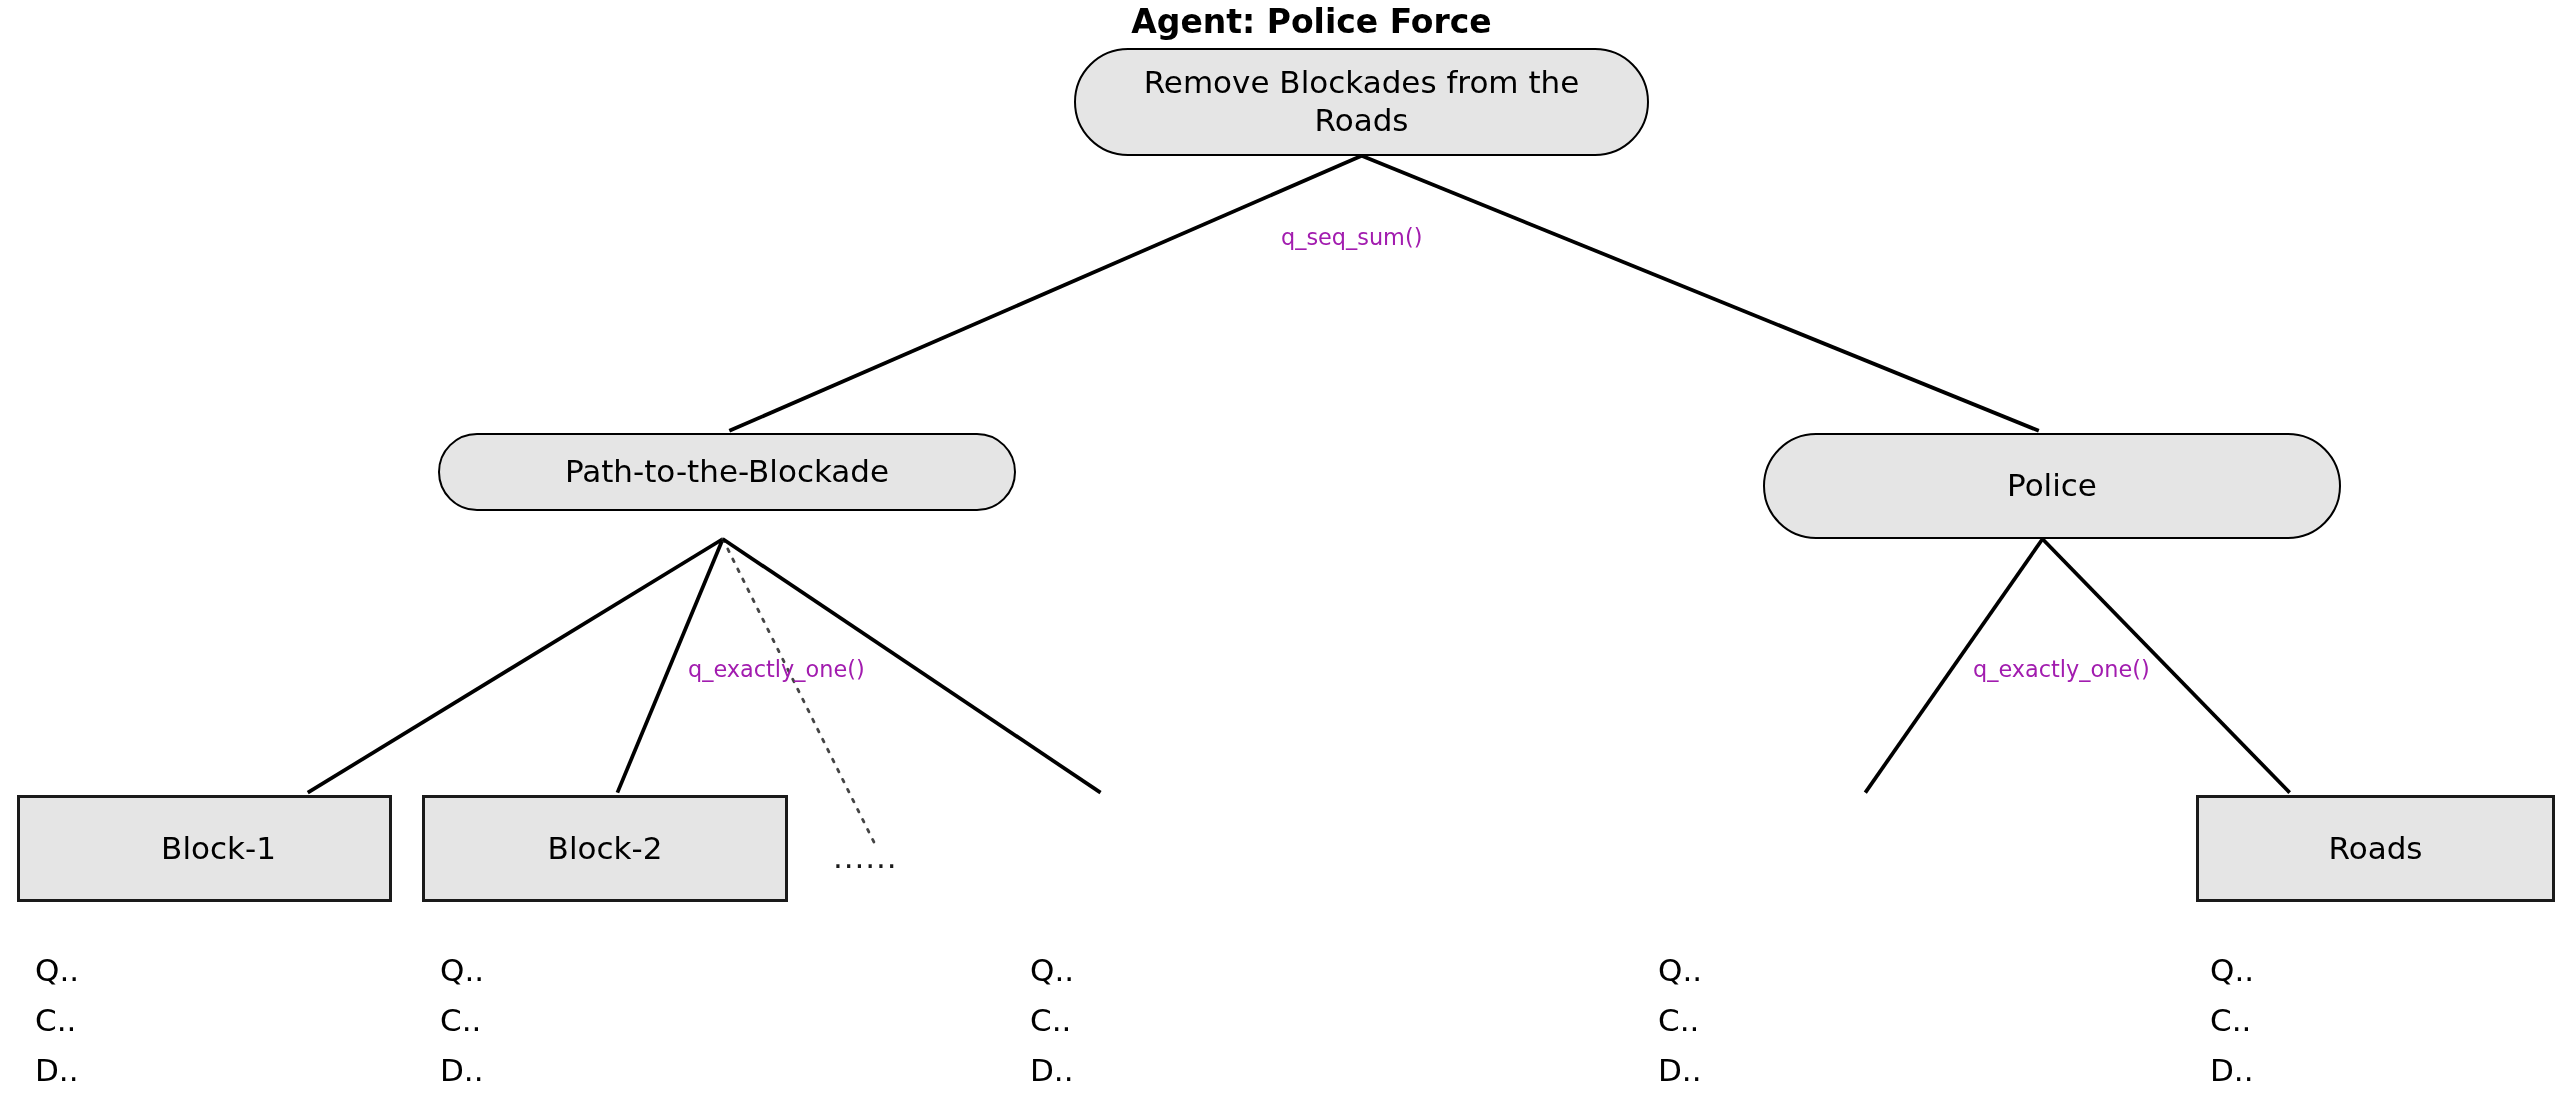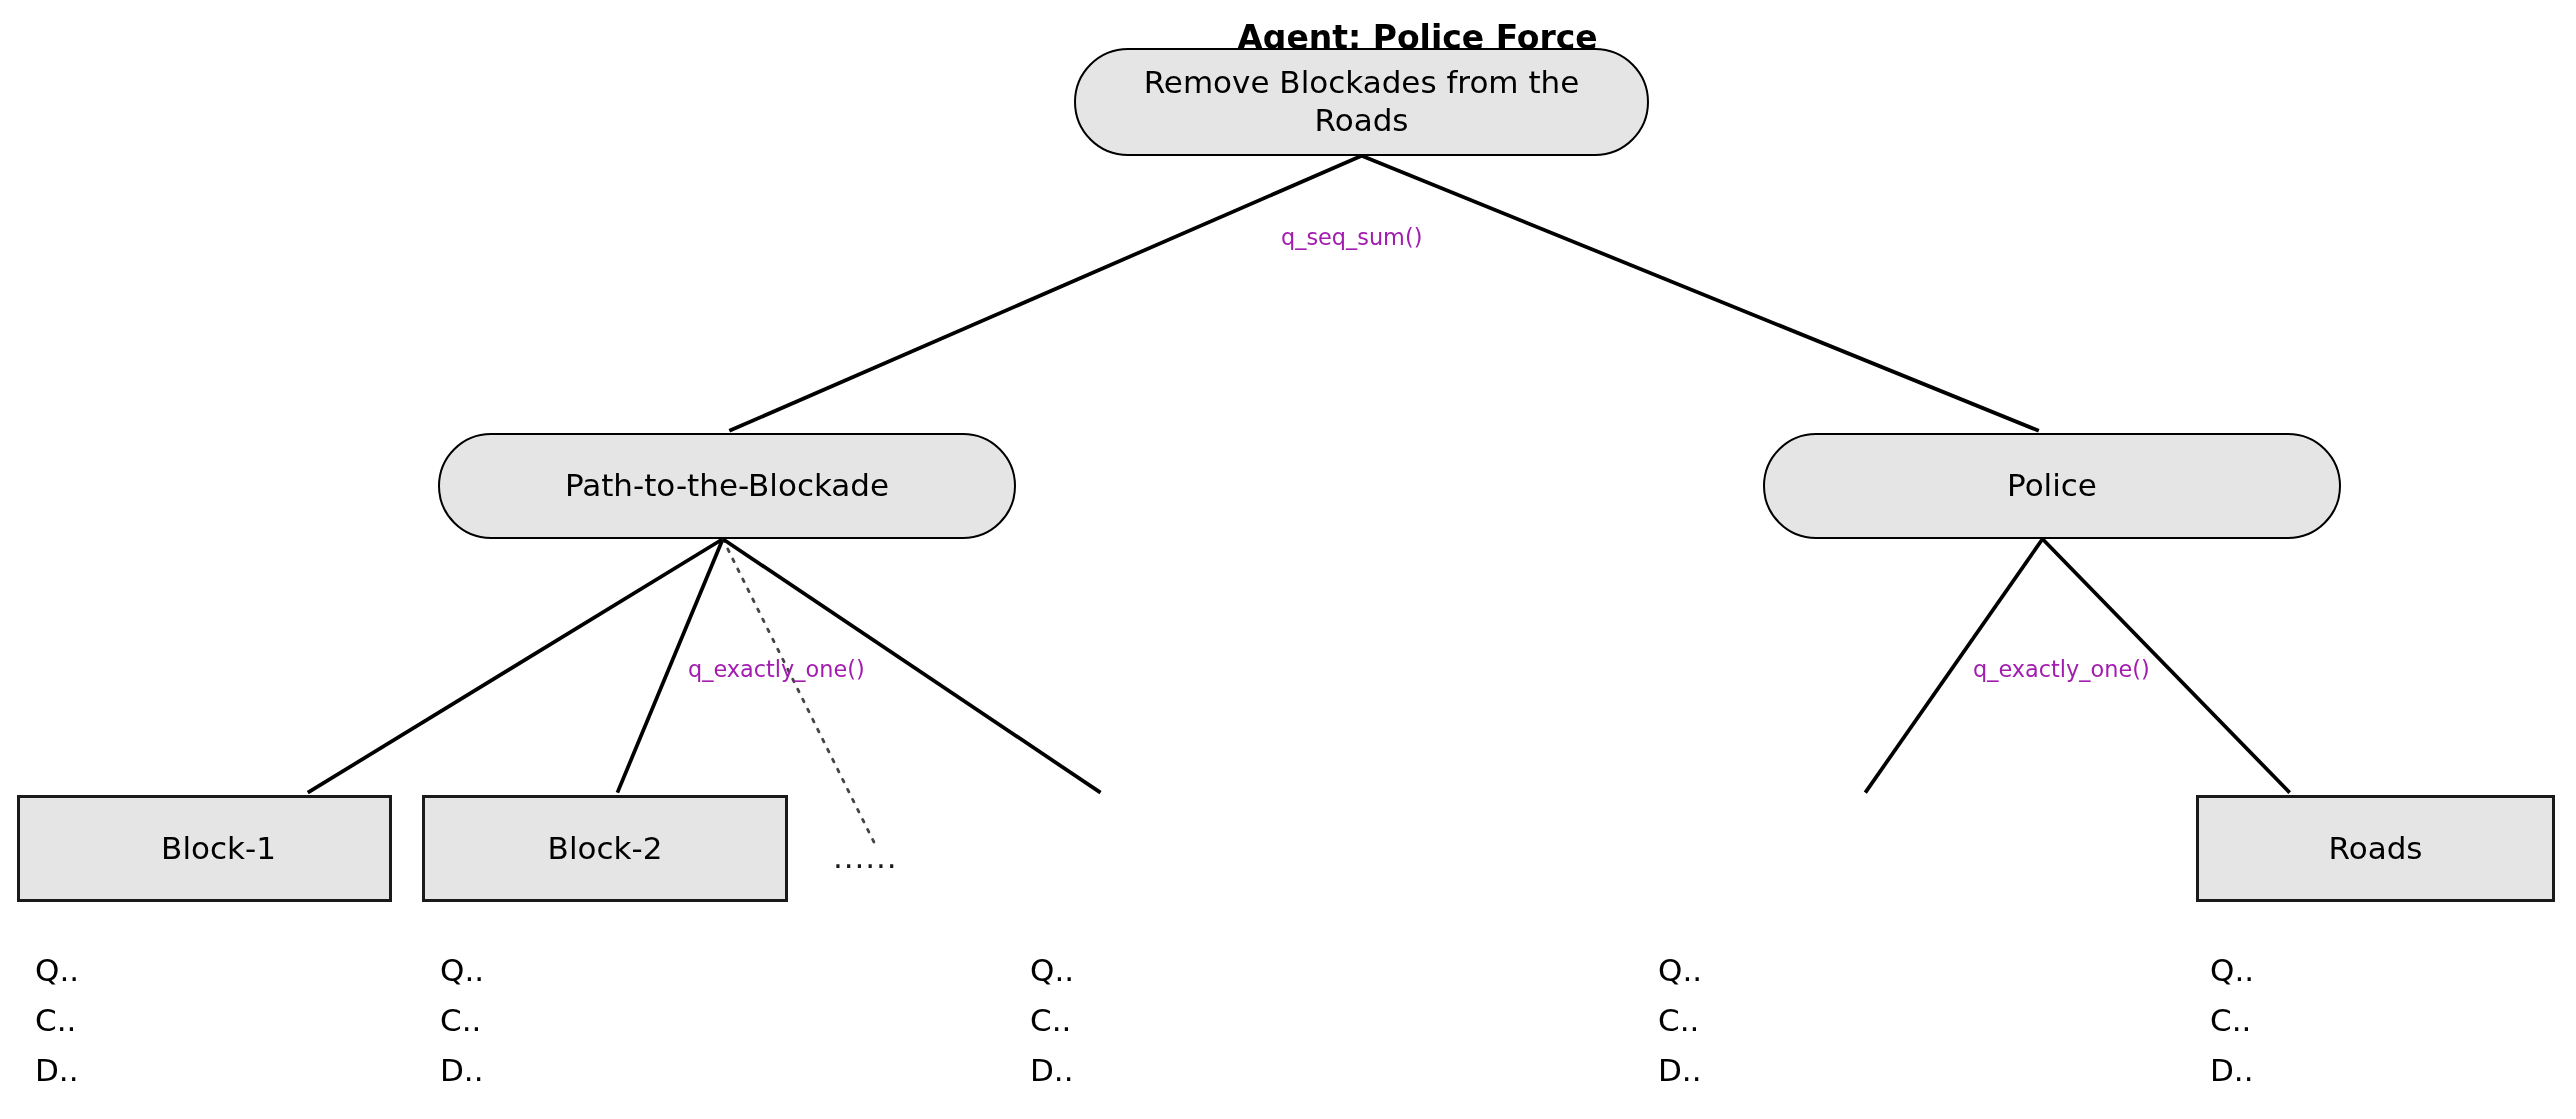--- a/index.html
+++ b/index.html
@@ -95,29 +95,29 @@
 
     <line x1="775" y1="578" x2="330" y2="850" stroke="#000000" stroke-width="4"></line>
     <line x1="775" y1="578" x2="662" y2="850" stroke="#000000" stroke-width="4"></line>
     <line x1="775" y1="578" x2="938" y2="905" stroke="#444444" stroke-width="3" stroke-dasharray="3 9" stroke-linecap="round"></line>
     <line x1="775" y1="578" x2="1180" y2="850" stroke="#000000" stroke-width="4"></line>
 
     <line x1="2190" y1="578" x2="2000" y2="850" stroke="#000000" stroke-width="4"></line>
     <line x1="2190" y1="578" x2="2455" y2="850" stroke="#000000" stroke-width="4"></line>
   </svg>
 
-  <div class="title" style="left:1130px;top:1.9px;width:575px;margin-top:16px;">Agent: Police Force</div>
+  <div class="title" style="left:1024px;top:1.9px;width:575px;">Agent: Police Force</div>
 
   <div class="node rounded" style="left:1074px;top:48px;width:575px;height:108px;">
     <span class="node-label">Remove Blockades from the Roads</span>
   </div>
 
   <div class="edge-label" style="left:1281px;top:224px;">q_seq_sum()</div>
 
-  <div class="node rounded" style="left:438px;top:433px;width:578px;height:106px;justify-content:center;">
+  <div class="node rounded" style="left:438px;top:433px;width:578px;height:78px;justify-content:center;">
     <span class="node-label">Path-to-the-Blockade</span>
   </div>
 
   <div class="node rounded" style="left:1763px;top:433px;width:578px;height:106px;">
     <span class="node-label">Police</span>
   </div>
 
   <div class="edge-label" style="left:688px;top:656px;">q_exactly_one()</div>
   <div class="edge-label" style="left:1973px;top:656px;">q_exactly_one()</div>
 

